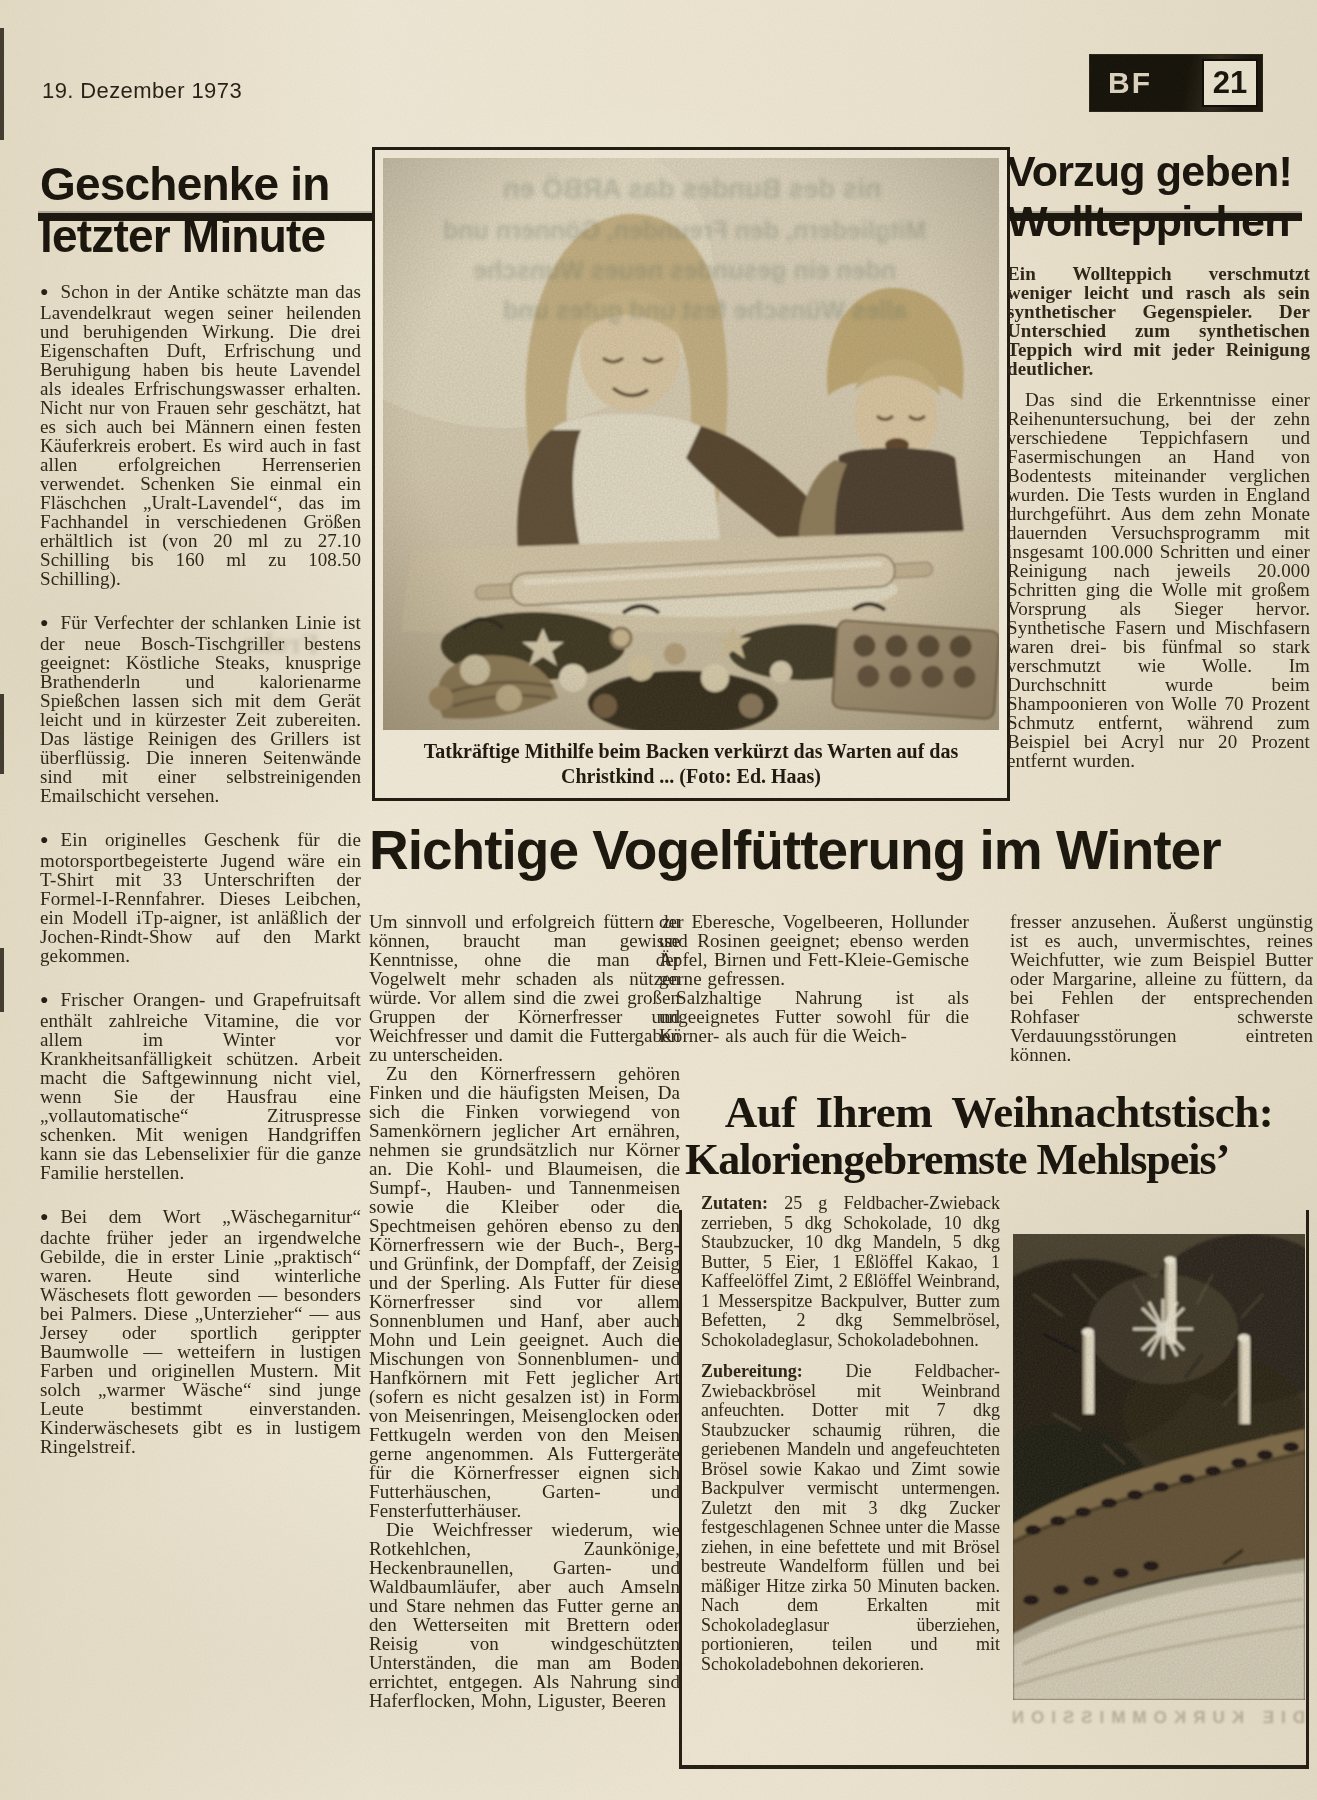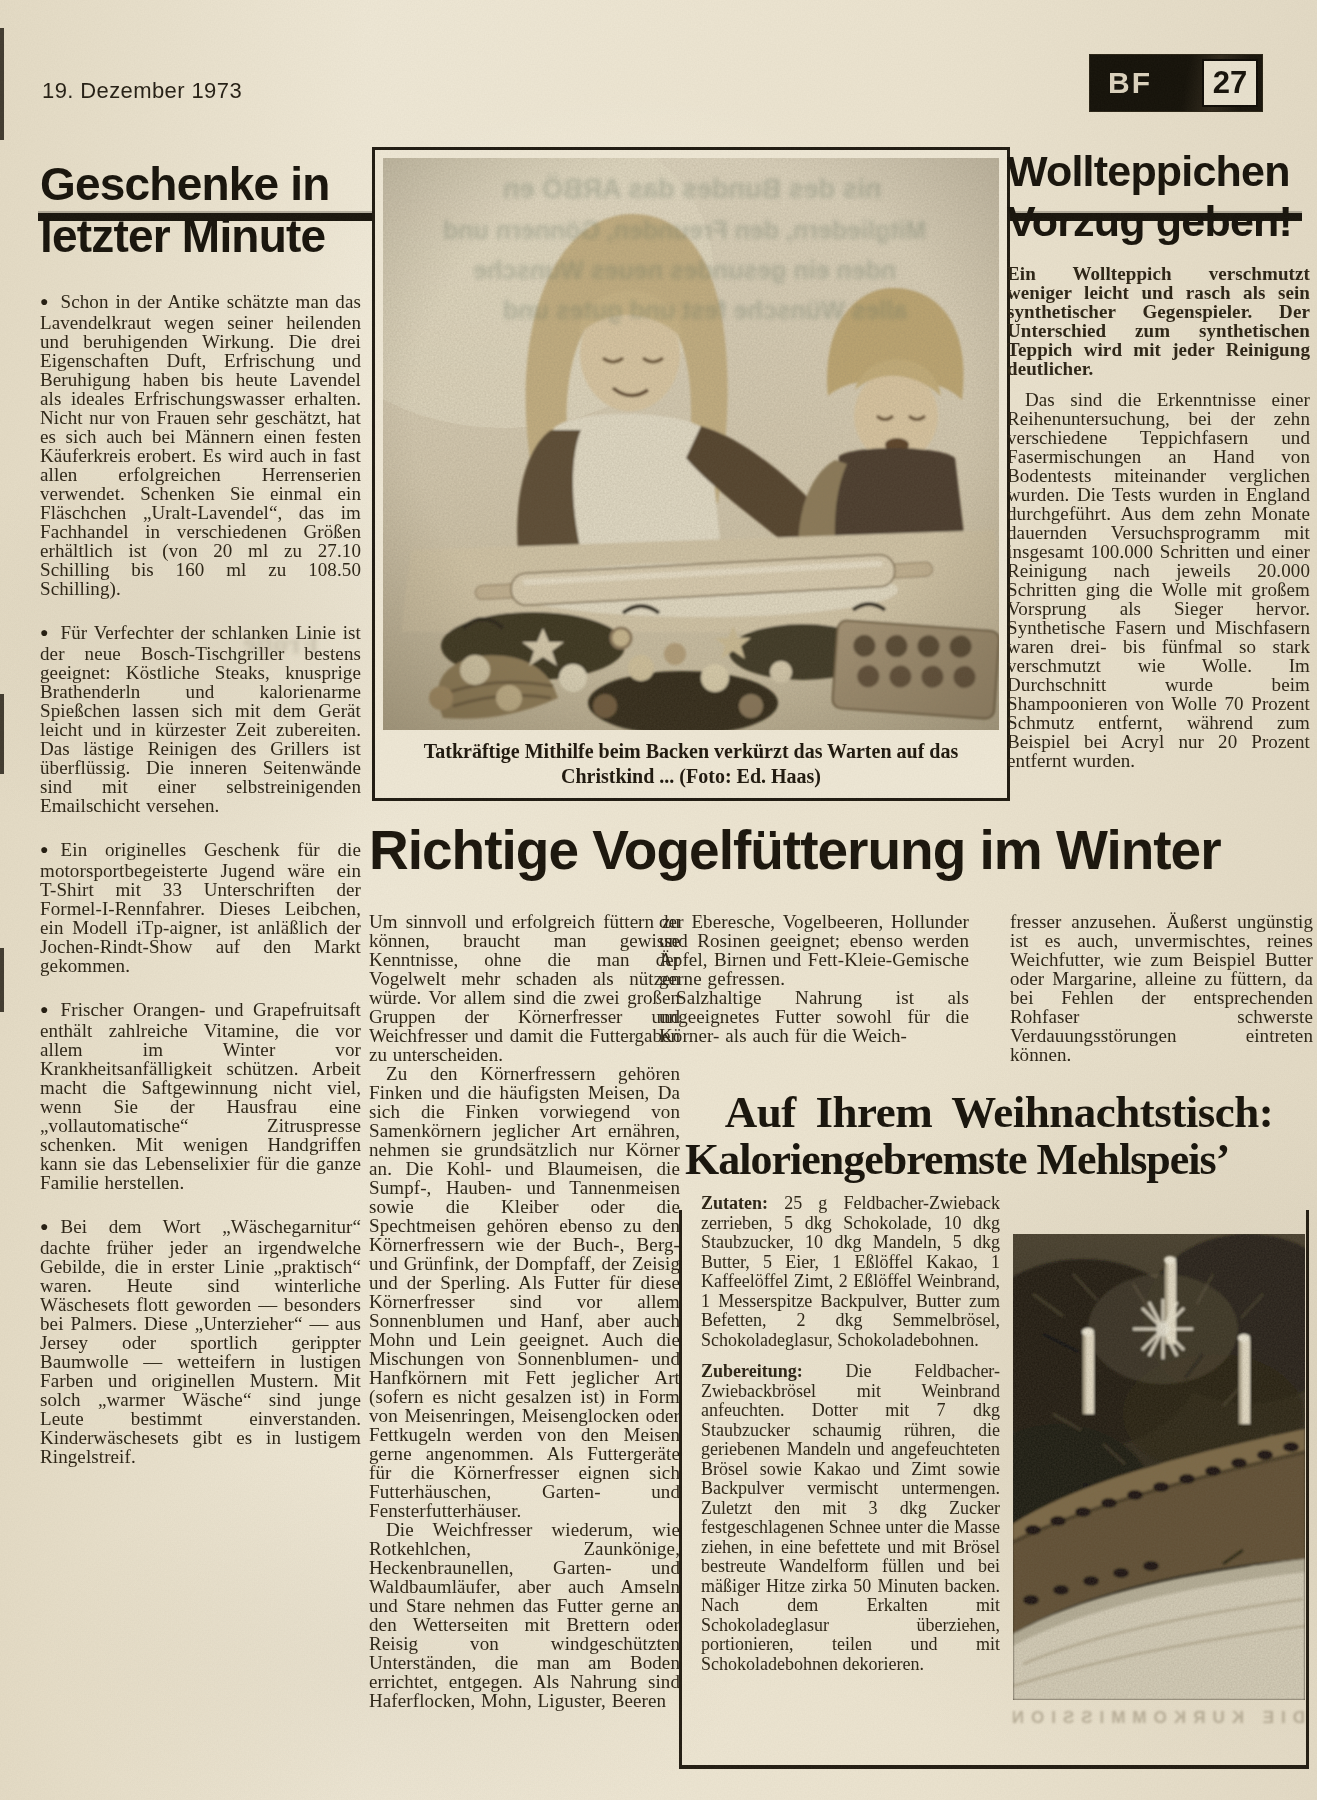--- a/index.html
+++ b/index.html
@@ -33,21 +33,21 @@
     box-shadow:0 -2px 0 rgba(24,20,12,.25)}
 
   
   .body-copy p{font-size:19px;line-height:19px;text-align:justify;color:#2c2416;margin:0 0 25px 0;word-spacing:1px;letter-spacing:.1px}
   .bullet{display:inline-block;font-size:14px;margin-right:12px;transform:translateY(-2px);color:#241d11}
   .art-title{font-weight:700;color:#17130b;letter-spacing:-.8px}
 
   
   .left-article{position:absolute;left:40px;top:158px;width:321px;height:1620px;overflow:hidden}
   .left-article .art-title{font-size:46px;line-height:52px}
-  .left-paragraphs{margin-top:30px}
+  .left-paragraphs{margin-top:20px}
 
   
   .photo-box{position:absolute;left:372px;top:147px;width:638px;height:654px;margin:0;
     border:3px solid #1f1a11;background:#efe8d6;padding:8px 8px 5px;box-sizing:border-box}
   .photo1-wrap{position:relative;width:616px;height:572px;overflow:hidden;background:#d6cbb2}
   .caption{font-weight:700;font-size:20px;line-height:25px;text-align:center;color:#1e170d;margin:9px auto 0;width:606px}
 
   .ghost{position:absolute;transform:scaleX(-1);filter:blur(2px);color:rgba(96,112,94,.32);
     font-family:"Liberation Sans",sans-serif;font-weight:700;white-space:nowrap}
   .gp1{top:16px;left:120px;font-size:27px}
@@ -103,21 +103,21 @@
 
 <div class="page">
 
   <div class="scan-bar sb1"></div>
   <div class="scan-bar sb2"></div>
   <div class="scan-bar sb3"></div>
 
   <div class="date sans">19. Dezember 1973</div>
   <div class="badge">
     <span class="bf sans">BF</span>
-    <span class="pagenum sans">27</span>
+    <span class="pagenum sans">21</span>
   </div>
   <div class="header-rule"></div>
 
   <section class="left-article body-copy">
     <div class="art-title sans">Geschenke in</div>
     <div class="art-title sans">letzter Minute</div>
     <div class="left-paragraphs serif">
       <p><span class="bullet">●</span><span>Schon in der Antike schätzte man das Lavendelkraut wegen seiner heilenden und beruhigenden Wirkung. Die drei Eigenschaften Duft, Erfrischung und Beruhigung haben bis heute Lavendel als ideales Erfrischungswasser erhalten. Nicht nur von Frauen sehr geschätzt, hat es sich auch bei Männern einen festen Käuferkreis erobert. Es wird auch in fast allen erfolgreichen Herrenserien verwendet. Schenken Sie einmal ein Fläschchen „Uralt-Lavendel“, das im Fachhandel in verschiedenen Größen erhältlich ist (von 20 ml zu 27.10 Schilling bis 160 ml zu 108.50 Schilling).</span></p>
       <p><span class="bullet">●</span><span>Für Verfechter der schlanken Linie ist der neue Bosch-Tischgriller bestens geeignet: Köstliche Steaks, knusprige Brathenderln und kalorienarme Spießchen lassen sich mit dem Gerät leicht und in kürzester Zeit zubereiten. Das lästige Reinigen des Grillers ist überflüssig. Die inneren Seitenwände sind mit einer selbstreinigenden Emailschicht versehen.</span></p>
       <p><span class="bullet">●</span><span>Ein originelles Geschenk für die motorsportbegeisterte Jugend wäre ein T-Shirt mit 33 Unterschriften der Formel-I-Rennfahrer. Dieses Leibchen, ein Modell iTp-aigner, ist anläßlich der Jochen-Rindt-Show auf den Markt gekommen.</span></p>
@@ -228,22 +228,22 @@
       </svg>
       <div class="ghost gp1">nis des Bundes das ARBÖ en</div>
       <div class="ghost gp2">Mitgliedern, den Freunden, Gönnern und</div>
       <div class="ghost gp3">nden ein gesundes neues Wunsche</div>
       <div class="ghost gp4">alles Wünsche fest und gutes und</div>
     </div>
     <figcaption class="caption serif">Tatkräftige Mithilfe beim Backen verkürzt das Warten auf das Christkind ... (Foto: Ed. Haas)</figcaption>
   </figure>
 
   <section class="right-article body-copy">
+    <div class="art-title sans">Vorzug geben!</div>
     <div class="art-title sans">Wollteppichen</div>
-    <div class="art-title sans">Vorzug geben!</div>
     <p class="lead serif">Ein Wollteppich verschmutzt weniger leicht und rasch als sein synthetischer Gegenspieler. Der Unterschied zum synthetischen Teppich wird mit jeder Reinigung deutlicher.</p>
     <p class="rbody serif">Das sind die Erkenntnisse einer Reihenuntersuchung, bei der zehn verschiedene Teppichfasern und Fasermischungen an Hand von Bodentests miteinander verglichen wurden. Die Tests wurden in England durchgeführt. Aus dem zehn Monate dauernden Versuchsprogramm mit insgesamt 100.000 Schritten und einer Reinigung nach jeweils 20.000 Schritten ging die Wolle mit großem Vorsprung als Sieger hervor. Synthetische Fasern und Mischfasern waren drei- bis fünfmal so stark verschmutzt wie Wolle. Im Durchschnitt wurde beim Shampoonieren von Wolle 70 Prozent Schmutz entfernt, während zum Beispiel bei Acryl nur 20 Prozent entfernt wurden.</p>
   </section>
 
   <div class="bird-headline sans">Richtige Vogelfütterung im Winter</div>
   <div class="bird-col col1 body-copy serif">
     <p class="lead">Um sinnvoll und erfolgreich füttern zu können, braucht man gewisse Kenntnisse, ohne die man der Vogelwelt mehr schaden als nützen würde. Vor allem sind die zwei großen Gruppen der Körnerfresser und Weichfresser und damit die Futtergaben zu unterscheiden.</p>
     <p class="indent">Zu den Körnerfressern gehören Finken und die häufigsten Meisen, Da sich die Finken vorwiegend von Samenkörnern jeglicher Art ernähren, nehmen sie grundsätzlich nur Körner an. Die Kohl- und Blaumeisen, die Sumpf-, Hauben- und Tannenmeisen sowie die Kleiber oder die Spechtmeisen gehören ebenso zu den Körnerfressern wie der Buch-, Berg- und Grünfink, der Dompfaff, der Zeisig und der Sperling. Als Futter für diese Körnerfresser sind vor allem Sonnenblumen und Hanf, aber auch Mohn und Lein geeignet. Auch die Mischungen von Sonnenblumen- und Hanfkörnern mit Fett jeglicher Art (sofern es nicht gesalzen ist) in Form von Meisenringen, Meisenglocken oder Fettkugeln werden von den Meisen gerne angenommen. Als Futtergeräte für die Körnerfresser eignen sich Futterhäuschen, Garten- und Fensterfutterhäuser.</p>
     <p class="indent">Die Weichfresser wiederum, wie Rotkehlchen, Zaunkönige, Heckenbraunellen, Garten- und Waldbaumläufer, aber auch Amseln und Stare nehmen das Futter gerne an den Wetterseiten mit Brettern oder Reisig von windgeschützten Unterständen, die man am Boden errichtet, entgegen. Als Nahrung sind Haferflocken, Mohn, Liguster, Beeren</p>
   </div>

